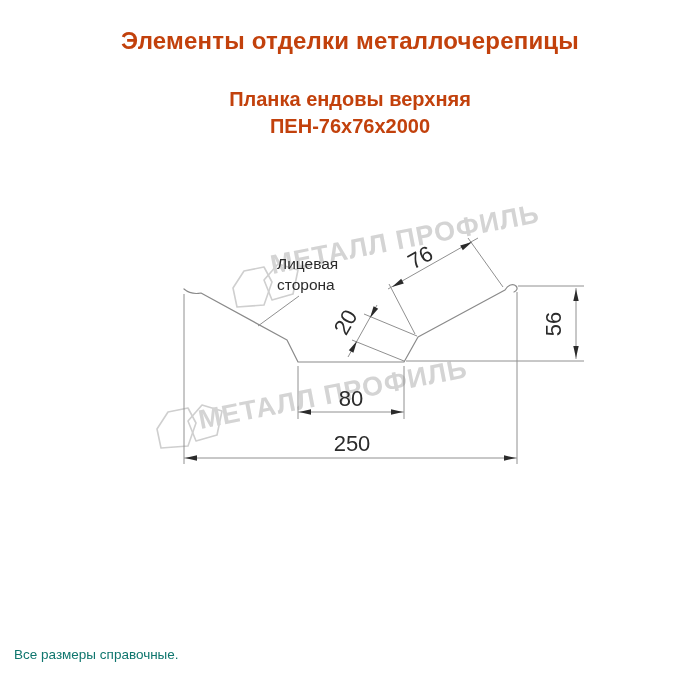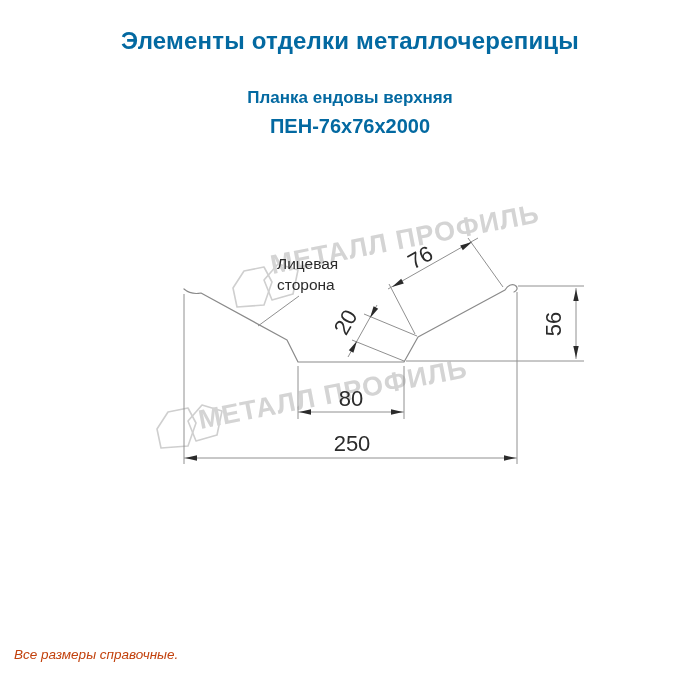--- a/index.html
+++ b/index.html
@@ -1,32 +1,32 @@
 <!DOCTYPE html>
 <html><head>
 <meta charset="utf-8">
 <style>
   html,body{margin:0;padding:0;}
   body{
     width:700px;height:700px;position:relative;background:#ffffff;
     font-family:"Liberation Sans", sans-serif;overflow:hidden;
   }
-  .hdr{position:absolute;left:0;width:700px;text-align:center;color:#0369a1;font-weight:bold;}
+  .hdr{position:absolute;left:0;width:700px;text-align:center;color:#c2410c;font-weight:bold;}
   #title{top:27px;font-size:24px;letter-spacing:0.2px;}
-  #subtitle{top:88px;font-size:17px;}
+  #subtitle{top:88px;font-size:20px;}
   #product-code{top:115px;font-size:20px;}
   #drawing{position:absolute;left:0;top:0;}
   .outline{fill:none;stroke:#8a8a8a;stroke-width:1.2;stroke-linejoin:round;stroke-linecap:round;}
   .dimline{fill:none;stroke:#909090;stroke-width:1;}
   .arrow{fill:#2b2b2b;stroke:none;}
   .dimtext{fill:#2b2b2b;font-size:22px;}
   .lbltext{fill:#2b2b2b;font-size:15.5px;}
   .wm-text{fill:#d4d4d4;font-size:27px;font-weight:bold;letter-spacing:1px;}
   .wm-logo{fill:none;stroke:#cfcfcf;stroke-width:1.6;stroke-linejoin:round;}
-  .footer{position:absolute;left:14px;top:645px;color:#c2410c;font-size:13.5px;line-height:20px;font-style:italic;}
+  .footer{position:absolute;left:14px;top:645px;color:#0f766e;font-size:13.5px;line-height:20px;}
 </style>
 </head>
 <body>
 
 <div class="hdr" id="title">Элементы отделки металлочерепицы</div>
 <div class="hdr" id="subtitle">Планка ендовы верхняя</div>
 <div class="hdr" id="product-code">ПЕН-76х76х2000</div>
 
 <svg id="drawing" width="700" height="700" viewBox="0 0 700 700">
 

